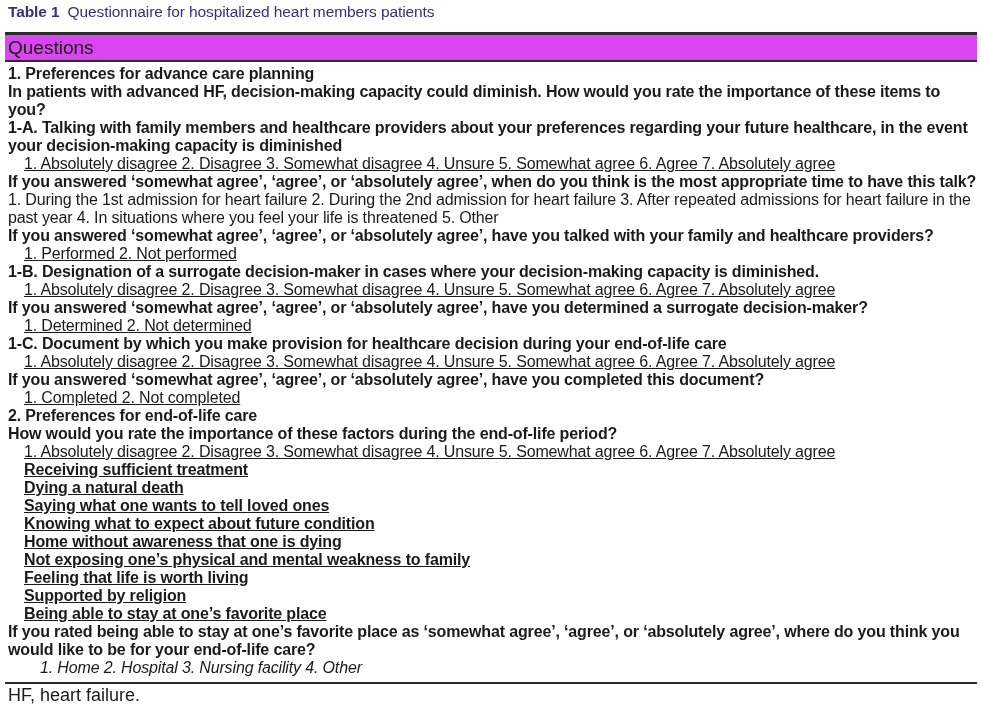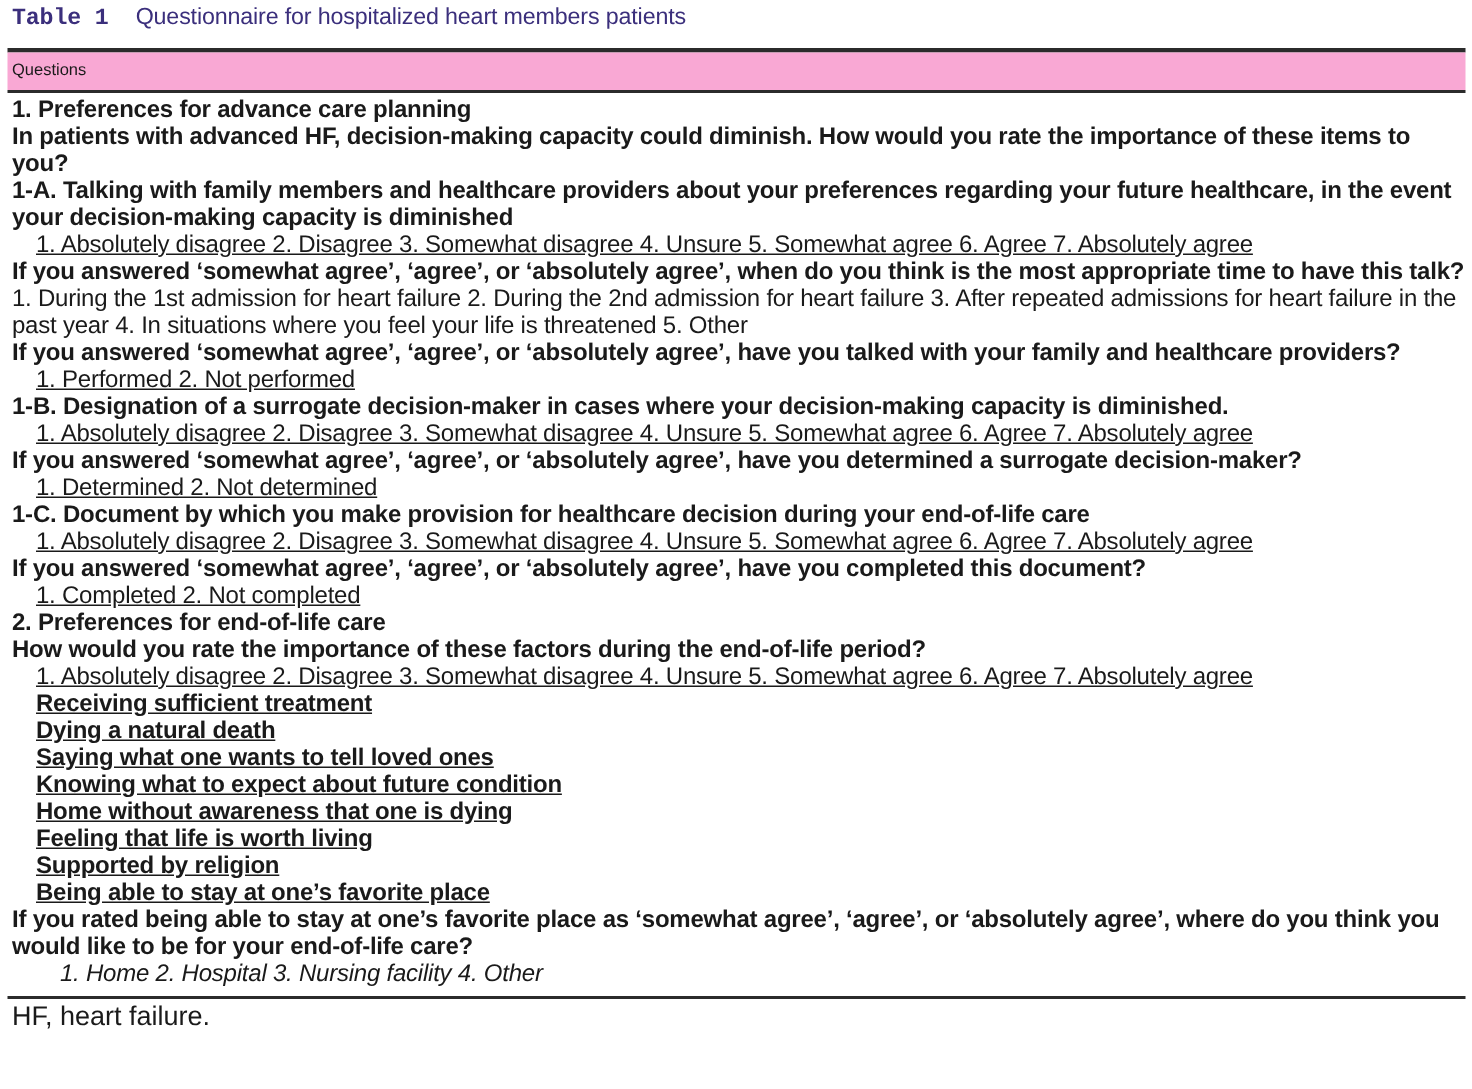--- a/index.html
+++ b/index.html
@@ -19,39 +19,38 @@
       position: absolute;
       left: 8px;
       top: 3px;
       font-size: 15.5px;
       color: #3b2f7c;
       white-space: nowrap;
       letter-spacing: -0.1px;
     }
     .caption .label {
       font-weight: bold;
-      margin-right: 18px;
-      font-family: Liberation Mono, monospace;
+      margin-right: 8px;
     }
     .table {
       position: absolute;
       left: 5px;
       top: 32px;
       width: 972px;
     }
     .rule-top {
       height: 3px;
       background: #2b2b2b;
     }
     .header-row {
-      background: #f9a8d4;
+      background: #d946ef;
       height: 25px;
       line-height: 25px;
       padding-left: 3px;
-      font-size: 11px;
+      font-size: 19px;
       color: #1a1a1a;
     }
     .rule-mid {
       height: 2px;
       background: #2b2b2b;
     }
     .body-rows {
       padding: 3px 0 3px 3px;
     }
     .line {
@@ -106,20 +105,21 @@
       <div class="line b">If you answered ‘somewhat agree’, ‘agree’, or ‘absolutely agree’, have you completed this document?</div>
       <div class="line ind1">1. Completed 2. Not completed</div>
       <div class="line b">2. Preferences for end-of-life care</div>
       <div class="line b">How would you rate the importance of these factors during the end-of-life period?</div>
       <div class="line ind1">1. Absolutely disagree 2. Disagree 3. Somewhat disagree 4. Unsure 5. Somewhat agree 6. Agree 7. Absolutely agree</div>
       <div class="line b ind1">Receiving sufficient treatment</div>
       <div class="line b ind1">Dying a natural death</div>
       <div class="line b ind1">Saying what one wants to tell loved ones</div>
       <div class="line b ind1">Knowing what to expect about future condition</div>
       <div class="line b ind1">Home without awareness that one is dying</div>
+      <div class="line b ind1">Not exposing one’s physical and mental weakness to family</div>
       <div class="line b ind1">Feeling that life is worth living</div>
       <div class="line b ind1">Supported by religion</div>
       <div class="line b ind1">Being able to stay at one’s favorite place</div>
       <div class="line b">If you rated being able to stay at one’s favorite place as ‘somewhat agree’, ‘agree’, or ‘absolutely agree’, where do you think you would like to be for your end-of-life care?</div>
       <div class="line ind2">1. Home 2. Hospital 3. Nursing facility 4. Other</div>
     </div>
   <div class="rule-bottom"></div>
   <div class="footnote">HF, heart failure.</div>
 </div>
 

